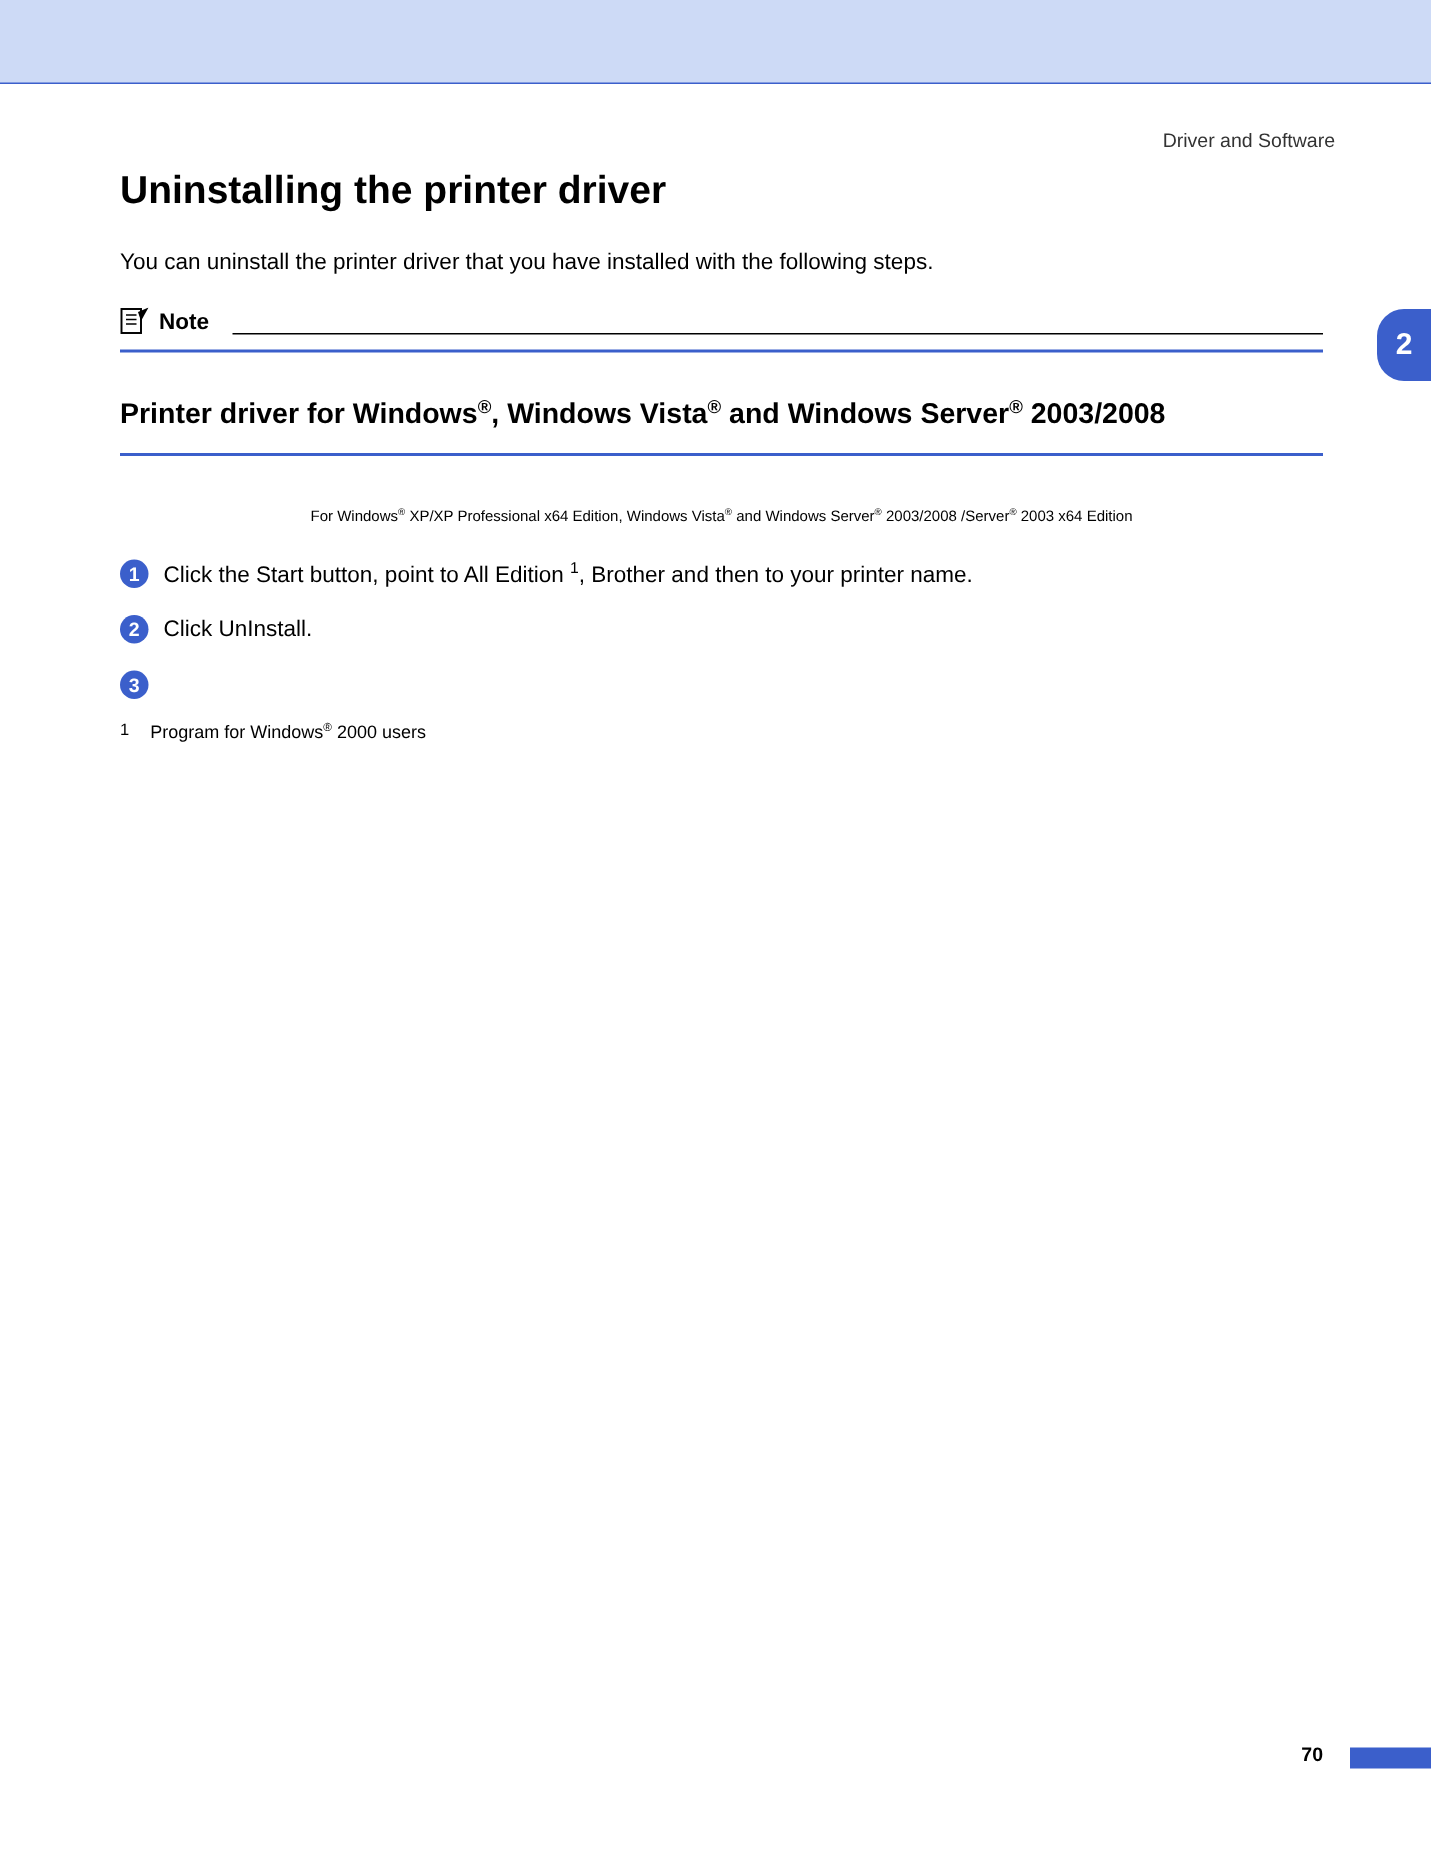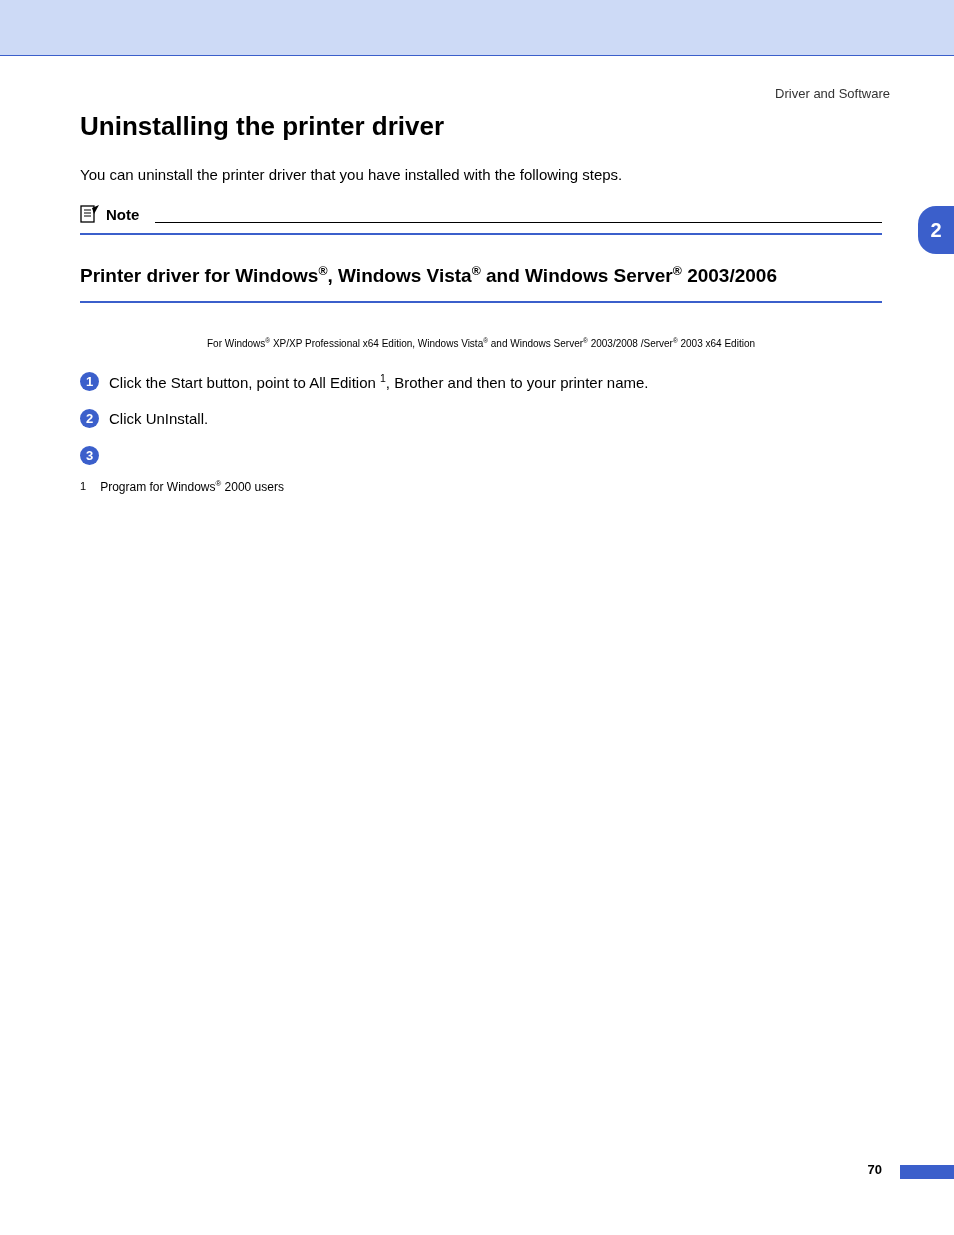--- a/index.html
+++ b/index.html
@@ -185,21 +185,21 @@
         <line x1="4" y1="11" x2="11" y2="11" stroke="#000" stroke-width="1"></line>
         <path d="M 12 3 L 19 0 L 14 9 Z" fill="#000"></path>
       </svg>
       <span class="note-word">Note</span>
       <div class="note-rule"></div>
     </div>
     <div class="note-end-rule"></div>
   </div>
 
   <h2 class="section-title">
-    <span>Printer driver for Windows</span><sup class="reg">®</sup><span>, Windows Vista</span><sup class="reg">®</sup><span> and Windows Server</span><sup class="reg">®</sup><span> 2003/2006</span>
+    <span>Printer driver for Windows</span><sup class="reg">®</sup><span>, Windows Vista</span><sup class="reg">®</sup><span> and Windows Server</span><sup class="reg">®</sup><span> 2003/2008</span>
   </h2>
   <div class="section-rule"></div>
 
   <p class="sub-title">
     <span>For Windows</span><sup class="reg">®</sup><span> XP/XP Professional x64 Edition, Windows Vista</span><sup class="reg">®</sup><span> and Windows Server</span><sup class="reg">®</sup><span> 2003/2008 /Server</span><sup class="reg">®</sup><span> 2003 x64 Edition</span>
   </p>
 
   <div class="steps">
     <div class="step">
       <div class="step-num">1</div>

